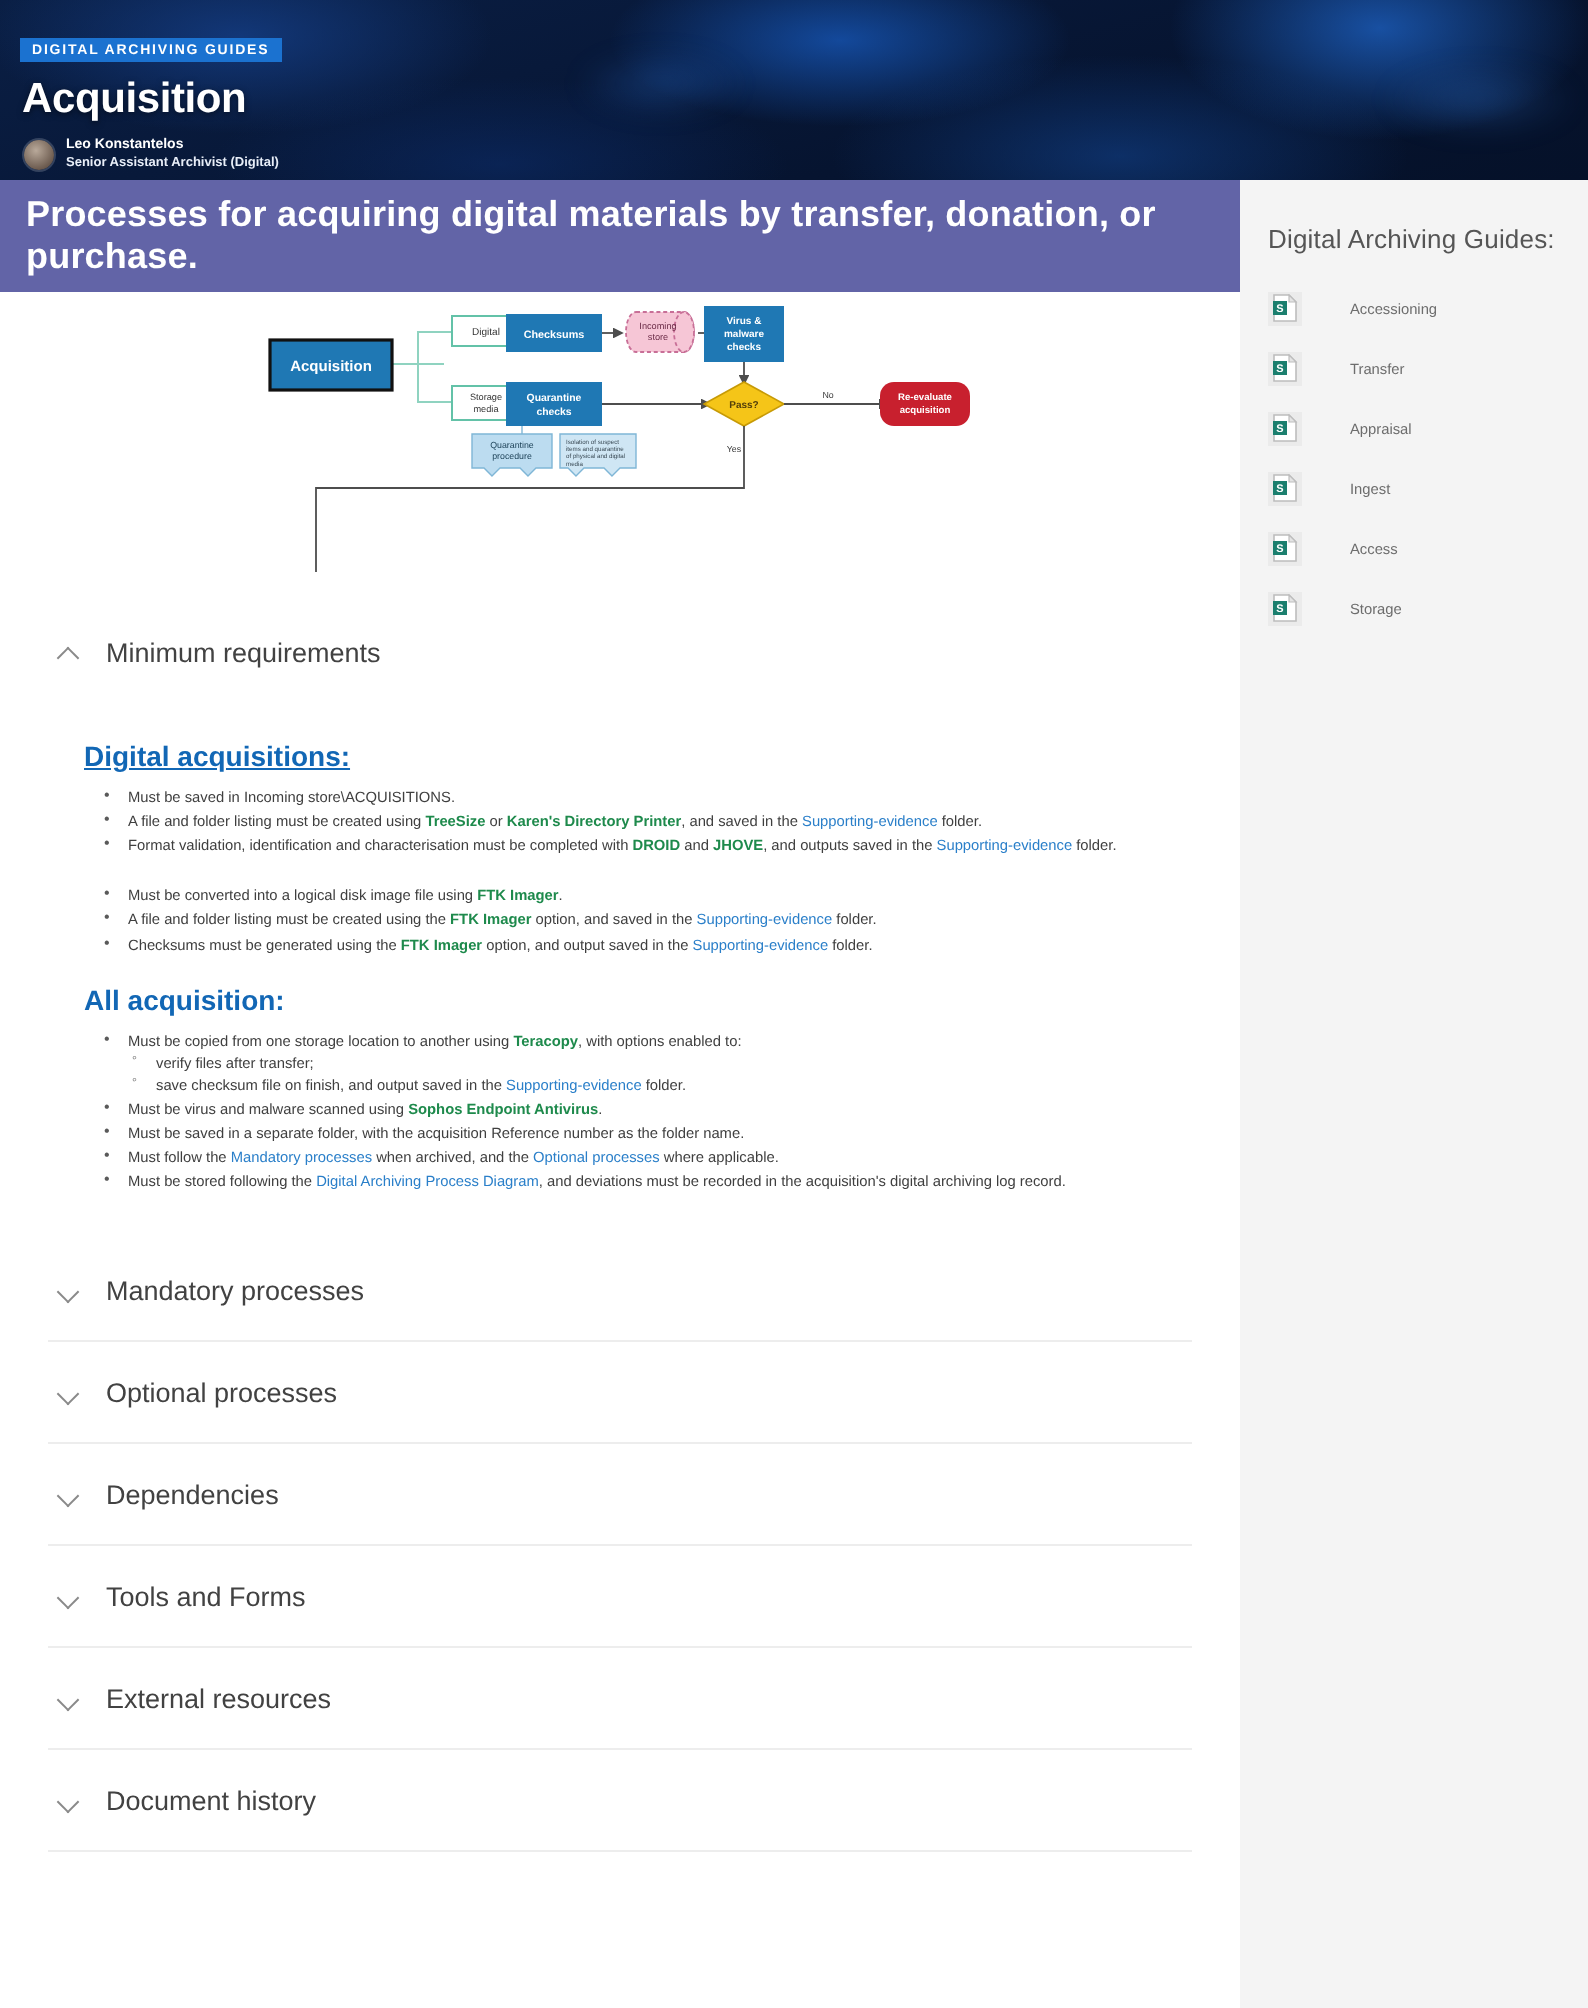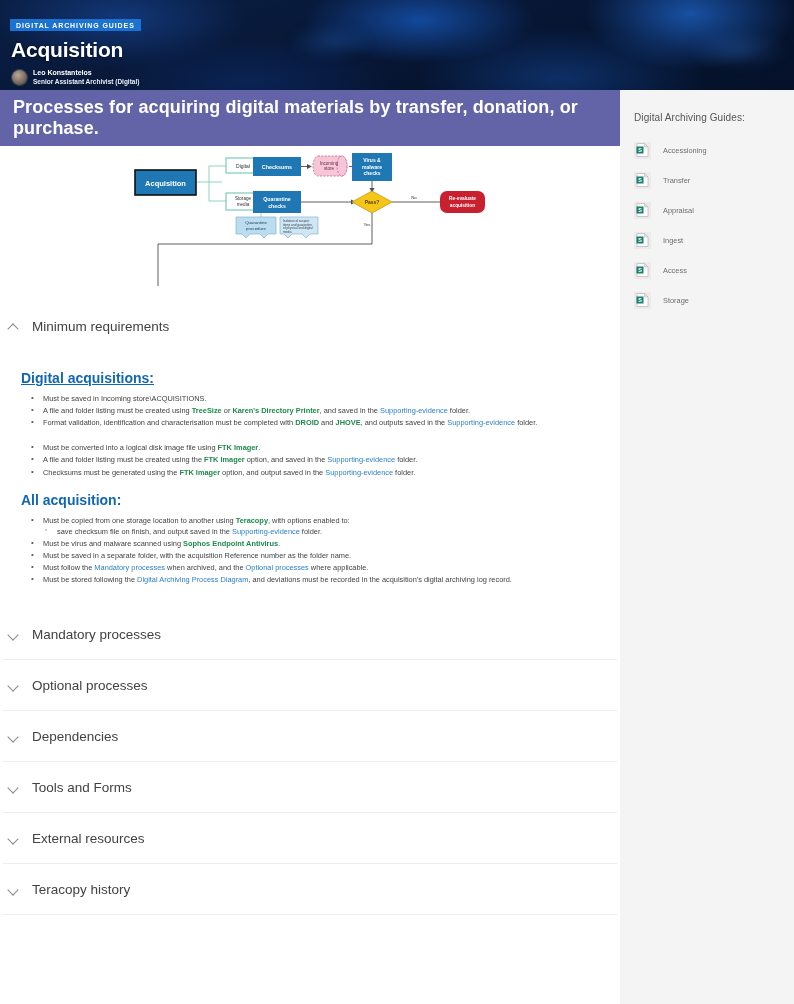--- a/index.html
+++ b/index.html
@@ -82,21 +82,21 @@
     font-size: 18px;
     font-weight: bold;
     letter-spacing: .1px;
   }
 
   
   .diagram-area { height: 155px; position: relative; background: #ffffff; }
   .diagram-area svg { position: absolute; left: 0; top: 0; }
 
   
-  .sections { padding: 0 3px; }
+  .sections { padding: 0 24px; }
   .acc-head {
     display: flex; align-items: center; gap: 13px;
     height: 51px;
     border-bottom: 1px solid #ededed;
     padding-left: 5px;
   }
   .acc-head.open { border-bottom: none; }
   .chev {
     width: 11px; height: 11px; flex: none;
     position: relative;
@@ -150,29 +150,29 @@
     content: "\25E6";
     position: absolute; left: 2px; top: -1px;
     color: #5a5a5a; font-size: 7px;
   }
   .lk-green { color: #1e8a4c; font-weight: bold; }
   .lk-blue { color: #2a7fc9; }
   .mono-path { color: #3f3f3f; }
 
   
   .rs-title {
-    font-size: 10px;
+    font-size: 13px;
     color: #555555;
     font-weight: normal;
     padding: 22px 0 0 14px;
     letter-spacing: .1px;
   }
   .rs-list { margin-top: 12px; }
   .rs-item {
-    display: flex; align-items: center; gap: 12px;
+    display: flex; align-items: center; gap: 24px;
     padding: 8px 0 8px 14px;
     height: 30px;
   }
   .doc-icon {
     width: 17px; height: 17px; flex: none;
     background: #ebebeb;
     position: relative;
     display: flex; align-items: center; justify-content: center;
   }
   .doc-icon svg { display: block; }
@@ -294,20 +294,21 @@
 
           <ul class="b">
               <li><span class="mono-path">Must be converted into a logical disk image file using </span><span class="lk-green">FTK Imager</span><span class="mono-path">.</span></li>
               <li><span class="mono-path">A file and folder listing must be created using the </span><span class="lk-green">FTK Imager</span><span class="mono-path"> option, and saved in the </span><span class="lk-blue">Supporting-evidence</span><span class="mono-path"> folder.</span></li>
               <li><span class="mono-path">Checksums must be generated using the </span><span class="lk-green">FTK Imager</span><span class="mono-path"> option, and output saved in the </span><span class="lk-blue">Supporting-evidence</span><span class="mono-path"> folder.</span></li>
             </ul>
 
           <h3 class="sub plain">All acquisition:</h3>
           <ul class="b">
               <li><span class="mono-path">Must be copied from one storage location to another using </span><span class="lk-green">Teracopy</span><span class="mono-path">, with options enabled to:</span><ul>
+                  <li><span class="mono-path">verify files after transfer;</span></li>
                   <li><span class="mono-path">save checksum file on finish, and output saved in the </span><span class="lk-blue">Supporting-evidence</span><span class="mono-path"> folder.</span></li>
                 </ul></li>
               <li><span class="mono-path">Must be virus and malware scanned using </span><span class="lk-green">Sophos Endpoint Antivirus</span><span class="mono-path">.</span></li>
               <li><span class="mono-path">Must be saved in a separate folder, with the acquisition Reference number as the folder name.</span></li>
               <li><span class="mono-path">Must follow the </span><span class="lk-blue">Mandatory processes</span><span class="mono-path"> when archived, and the </span><span class="lk-blue">Optional processes</span><span class="mono-path"> where applicable.</span></li>
               <li><span class="mono-path">Must be stored following the </span><span class="lk-blue">Digital Archiving Process Diagram</span><span class="mono-path">, and deviations must be recorded in the acquisition's digital archiving log record.</span></li>
             </ul>
         </div>
 
         <div class="acc-head">
@@ -325,21 +326,21 @@
         <div class="acc-head">
           <span class="chev"></span>
           <span class="acc-title">Tools and Forms</span>
         </div>
         <div class="acc-head">
           <span class="chev"></span>
           <span class="acc-title">External resources</span>
         </div>
         <div class="acc-head">
           <span class="chev"></span>
-          <span class="acc-title">Teracopy history</span>
+          <span class="acc-title">Document history</span>
         </div>
 
       </div>
     </div>
 
     <div class="right-col">
       <div class="rs-title">Digital Archiving Guides:</div>
       <div class="rs-list">
           <div class="rs-item">
             <span class="doc-icon">

